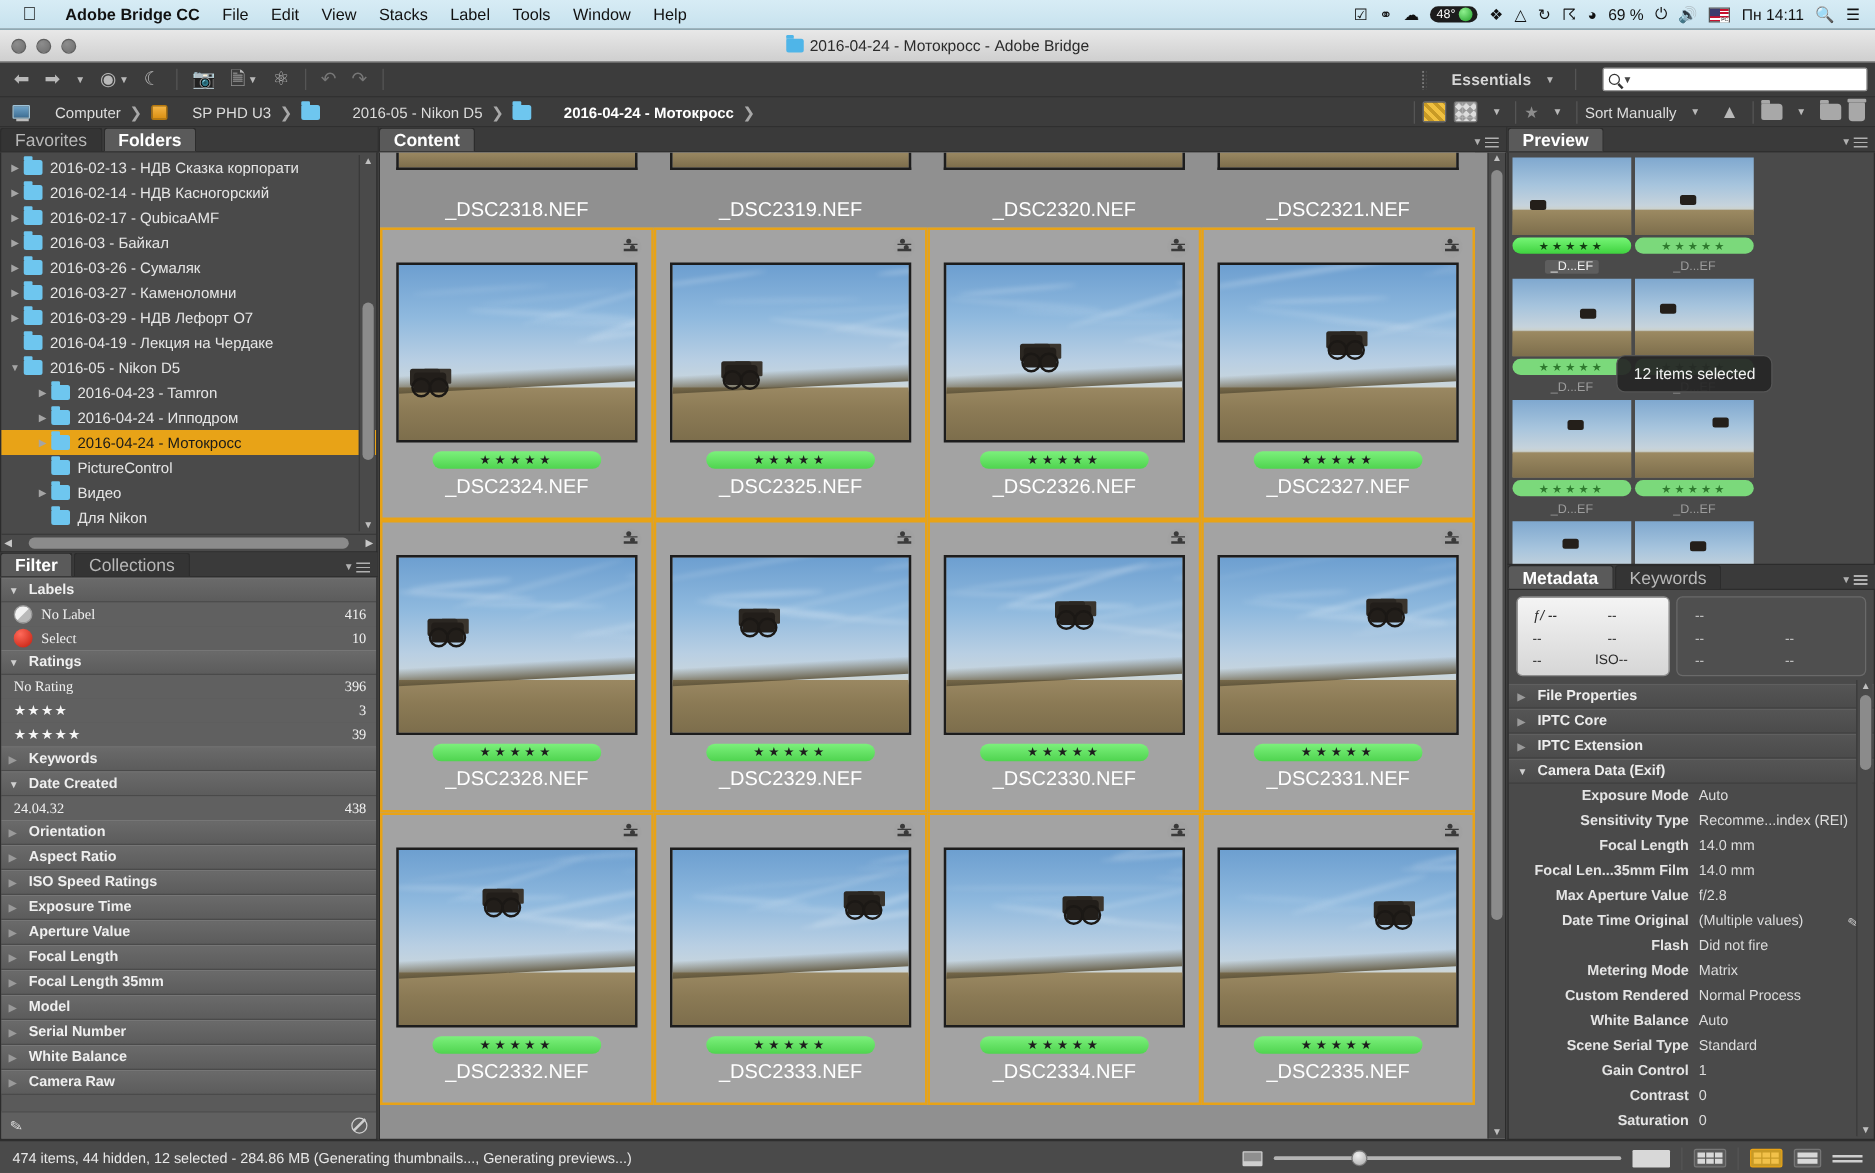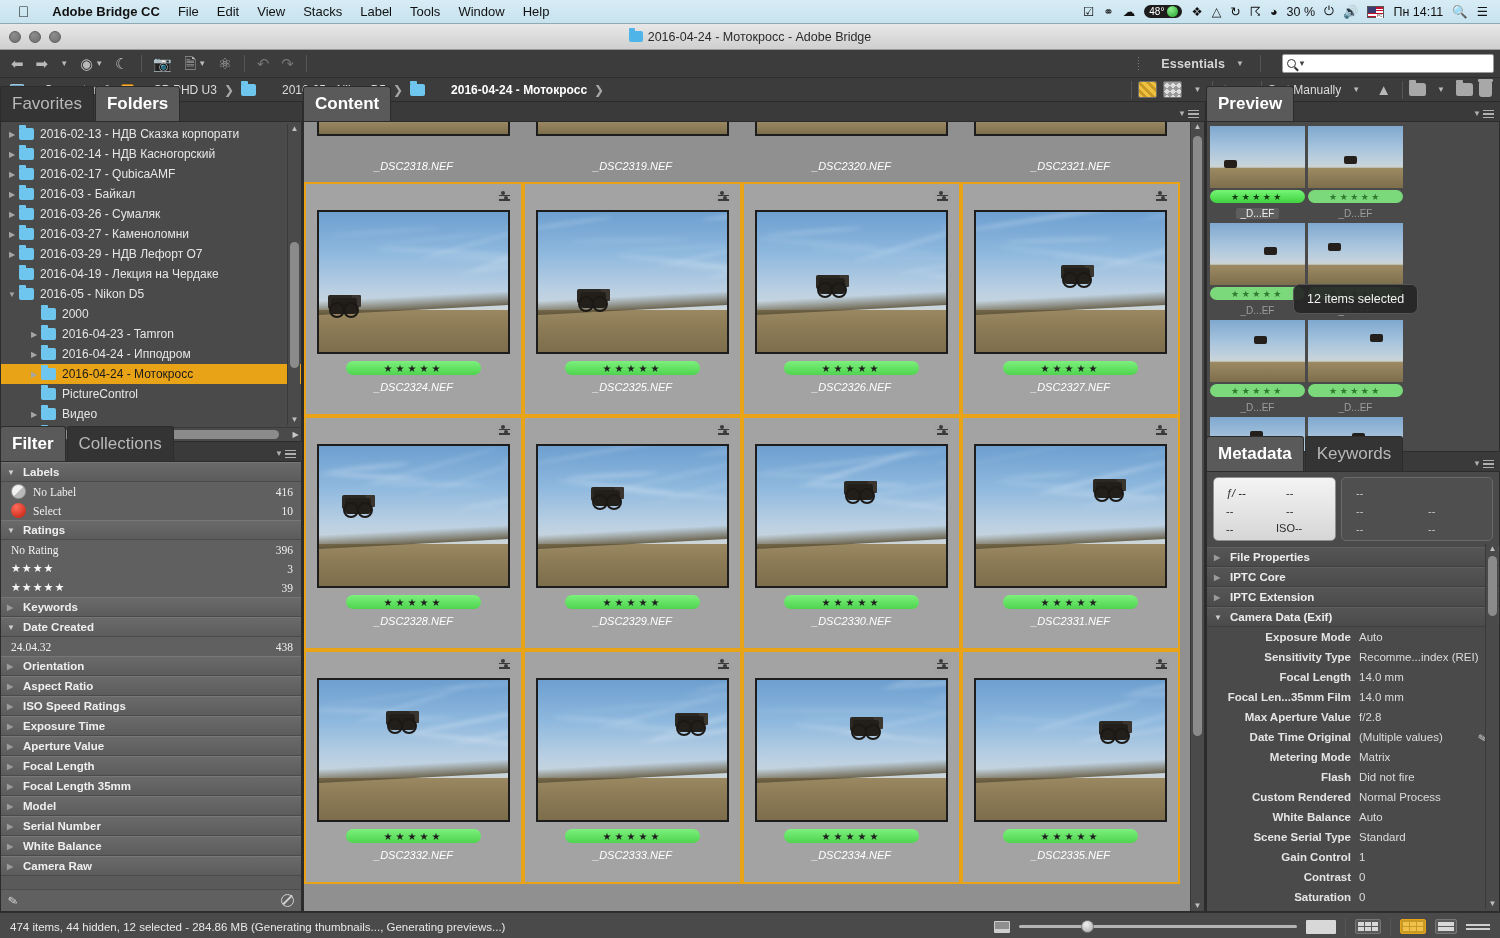--- a/index.html
+++ b/index.html
@@ -132,22 +132,22 @@
 
   
   .body-wrap { display: flex; height: 810px; width: 100%; background: #3a3a3a; }
 
   
   .tabstrip {
     height: 20px; background: #3a3a3a; display: flex; align-items: flex-end;
     position: relative; border-bottom: 1px solid #2c2c2c;
   }
   .ptab {
-    height: 35px; padding: 0 11px; display: flex; align-items: center;
-    font-size: 17px; color: #b8b8b8; background: #343434;
+    height: 19px; padding: 0 11px; display: flex; align-items: center;
+    font-size: 14px; color: #b8b8b8; background: #343434;
     border: 1px solid #2c2c2c; border-bottom: none;
     border-radius: 3px 3px 0 0; margin-right: 1px;
   }
   .ptab.sel { background: #5a5a5a; color: #fff; font-weight: bold; }
   .panel-menu { margin-left: auto; margin-right: 6px; display:flex; align-items:center; gap:2px; color:#b0b0b0; font-size:9px; padding-bottom:3px;}
   .ham { display:inline-block; width:11px; height:8px;
     background: linear-gradient(#b0b0b0 0 1.4px,transparent 1.4px 3.3px,#b0b0b0 3.3px 4.7px,transparent 4.7px 6.6px,#b0b0b0 6.6px 8px); }
 
   
   .left-col { width: 303px; display: flex; flex-direction: column; background:#3a3a3a; border-right:1px solid #2b2b2b;}
@@ -260,21 +260,21 @@
   }
   .rider::before { left: -2px; }
   .rider::after { right: -2px; }
 
   .rate-pill {
     width: 135px; height: 14px; border-radius: 7px; margin-top: 7px;
     background: linear-gradient(to bottom,#7cf07c,#4fd44f);
     display: flex; align-items: center; justify-content: center;
     color: #1d1d1d; font-size: 10px; letter-spacing: 3px;
   }
-  .fname { font-size: 11px; color: #ffffff; margin-top: 6px; white-space: nowrap; font-style: italic; }
+  .fname { font-size: 16px; color: #ffffff; margin-top: 6px; white-space: nowrap; }
 
   
   .right-col { width: 295px; display: flex; flex-direction: column; background:#3a3a3a; border-left:1px solid #2b2b2b;}
   .preview-panel { height: 330px; background: #4a4a4a; position: relative; overflow: hidden;
     border:1px solid #2c2c2c; border-top:none;}
   .pv-grid { display: flex; flex-wrap: wrap; padding: 4px 3px; gap: 2px 3px; }
   .pv-cell { width: 95px; }
   .pv-img {
     width: 95px; height: 62px; position: relative; overflow: hidden;
     background: linear-gradient(to bottom, #7fa8cf 0%, #a6c4dd 35%, #c6d3dc 62%, #cbd2cf 66%, #8e7b55 70%, #a08d63 100%);
@@ -366,21 +366,21 @@
     <span class="ic">☁</span>
     <span class="temp-pill">
       <span>48°</span>
       <span class="temp-dot"></span>
     </span>
     <span class="ic">❖</span>
     <span class="ic">△</span>
     <span class="ic">↻</span>
     <span class="ic">☈</span>
     <span class="ic">◕</span>
-    <span>30 %</span>
+    <span>69 %</span>
     <span class="ic">⏻</span>
     <span class="ic">🔊</span>
     <span class="flag"></span>
     <span>Пн 14:11</span>
     <span class="ic">🔍</span>
     <span class="ic">☰</span>
   </div>
 </div>
 
 <div class="titlebar">
@@ -515,25 +515,20 @@
             <span class="tw empty"></span>
             <span class="fold"></span>
             <span>2016-04-19 - Лекция на Чердаке</span>
           </div>
           <div class="tree-row" style="padding-left: 4px;">
             <span class="tw">▼</span>
             <span class="fold"></span>
             <span>2016-05 - Nikon D5</span>
           </div>
           <div class="tree-row" style="padding-left: 26px;">
-            <span class="tw empty"></span>
-            <span class="fold"></span>
-            <span>2000</span>
-          </div>
-          <div class="tree-row" style="padding-left: 26px;">
             <span class="tw">▶</span>
             <span class="fold"></span>
             <span>2016-04-23 - Tamron</span>
           </div>
           <div class="tree-row" style="padding-left: 26px;">
             <span class="tw">▶</span>
             <span class="fold"></span>
             <span>2016-04-24 - Ипподром</span>
           </div>
           <div class="tree-row sel" style="padding-left: 26px;">
@@ -1169,26 +1164,26 @@
           <div class="meta-row">
             <span class="k">Max Aperture Value</span>
             <span class="v">f/2.8</span>
           </div>
           <div class="meta-row">
             <span class="k">Date Time Original</span>
             <span class="v">(Multiple values)</span>
             <span class="pen">✎</span>
           </div>
           <div class="meta-row">
+            <span class="k">Flash</span>
+            <span class="v">Did not fire</span>
+          </div>
+          <div class="meta-row">
             <span class="k">Metering Mode</span>
             <span class="v">Matrix</span>
-          </div>
-          <div class="meta-row">
-            <span class="k">Flash</span>
-            <span class="v">Did not fire</span>
           </div>
           <div class="meta-row">
             <span class="k">Custom Rendered</span>
             <span class="v">Normal Process</span>
           </div>
           <div class="meta-row">
             <span class="k">White Balance</span>
             <span class="v">Auto</span>
           </div>
           <div class="meta-row">

